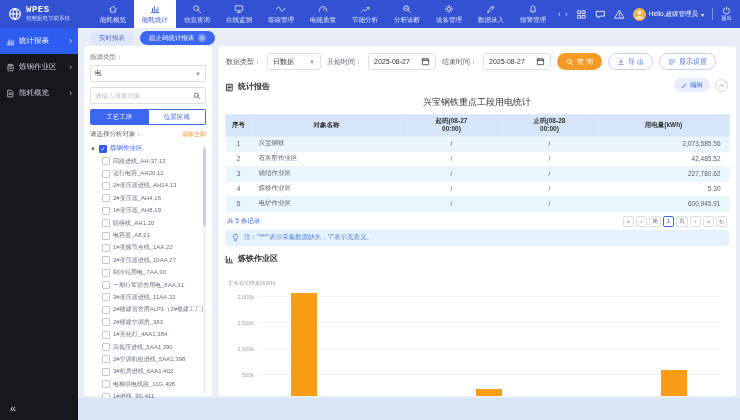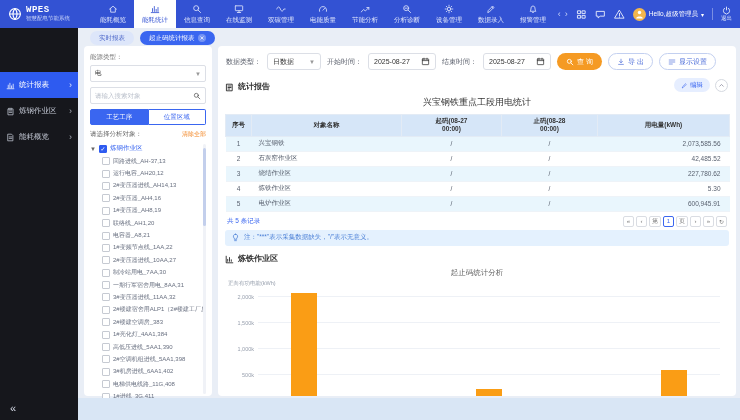--- a/index.html
+++ b/index.html
@@ -25,21 +25,21 @@
           display:flex;align-items:center;justify-content:center;overflow:hidden;flex:none;}
   .user{display:flex;align-items:center;gap:3px;font-size:6.5px;white-space:nowrap;cursor:pointer;}
   .user .caret{font-size:6px;}
   .vdiv{width:1px;height:12px;background:rgba(255,255,255,.35);}
   .logout{display:flex;flex-direction:column;align-items:center;gap:1px;font-size:5.5px;
           color:#e8edfc;cursor:pointer;line-height:1;}
   
   .sidebar{position:absolute;left:0;top:28px;width:78px;height:392px;background:#16171c;z-index:4;}
   .side-item{height:26px;display:flex;align-items:center;gap:4px;padding:0 6px;
              color:#c2c7d3;font-size:7.5px;cursor:pointer;white-space:nowrap;}
-  .side-item.active{background:#2e5bf0;color:#fff;margin-top:44px;}
+  .side-item.active{background:#2e5bf0;color:#fff;}
   .side-item .chev{margin-left:auto;font-size:9px;opacity:.85;}
   .collapse{position:absolute;bottom:6px;left:10px;color:#d5dae6;font-size:11px;cursor:pointer;line-height:1;}
   
   .ptabs{position:absolute;left:90px;top:31px;display:flex;gap:6px;z-index:3;}
   .ptab{height:14px;border-radius:7px;padding:0 9px;display:flex;align-items:center;gap:3px;
         font-size:6.5px;background:#dde6fa;color:#4b66c9;cursor:pointer;white-space:nowrap;}
   .ptab.active{background:#3a66f0;color:#fff;}
   .ptab .closer{width:8px;height:8px;border-radius:50%;background:rgba(255,255,255,.3);
         display:flex;align-items:center;justify-content:center;}
   
@@ -575,21 +575,20 @@
   <div class="sec-row">
     <span id="ico-analysis">
         <svg width="9" height="9" viewBox="0 0 12 12" fill="none" stroke="currentColor" stroke-width="1" stroke-linecap="round" stroke-linejoin="round">
           <path d="M1.6 1.6 V10.4 H10.4 M3.6 8.4 V5.8 M6 8.4 V3.4 M8.4 8.4 V6.4"></path>
         </svg>
       </span>
     <span class="sec-title">炼铁作业区</span>
   </div>
 
   <div class="chart">
-    <div class="chart-title">起止码统计分析</div>
     <div class="ylab">正向有功电能(kWh)</div>
     <div class="plot" id="plot">
         <div class="gline" style="bottom: 23.8095%;"></div>
         <div class="ytick" style="bottom: 23.8095%;">500k</div>
         <div class="gline" style="bottom: 47.619%;"></div>
         <div class="ytick" style="bottom: 47.619%;">1,000k</div>
         <div class="gline" style="bottom: 71.4286%;"></div>
         <div class="ytick" style="bottom: 71.4286%;">1,500k</div>
         <div class="gline" style="bottom: 95.2381%;"></div>
         <div class="ytick" style="bottom: 95.2381%;">2,000k</div>

